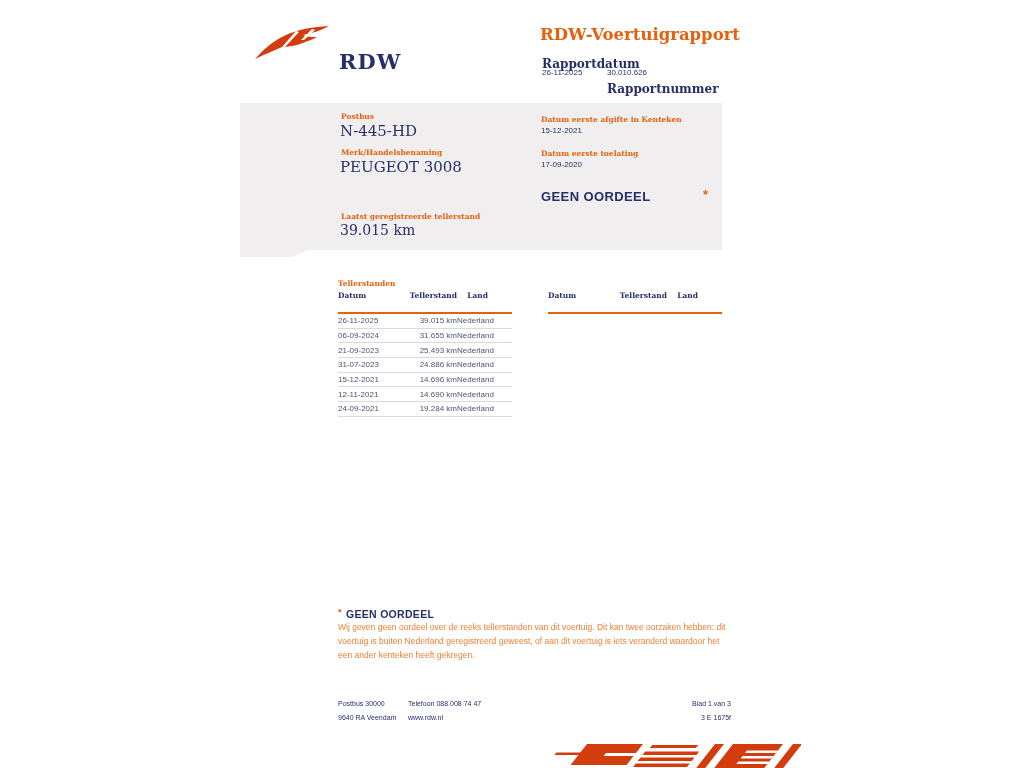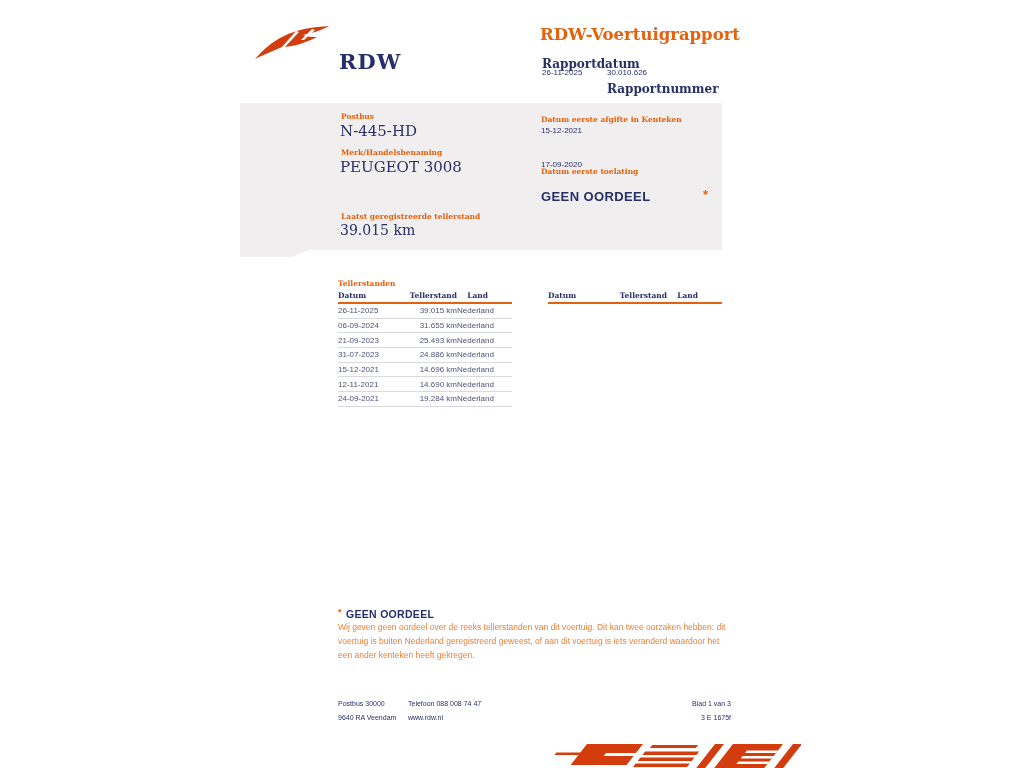--- a/index.html
+++ b/index.html
@@ -67,21 +67,21 @@
 
   
   .section-title{
     font-family:"DejaVu Serif", serif;
     font-weight:bold;font-size:7.5px;color:var(--orange);
   }
   .odo-table{width:174px;}
   .t-head{
     display:flex;
     border-bottom:2px solid var(--orange);
-    padding-bottom:2px;
+    padding-bottom:12px;
   }
   .t-head span{
     font-family:"DejaVu Serif", serif;
     font-weight:bold;font-size:7.5px;color:var(--navy);
   }
   .t-row{
     display:flex;align-items:center;
     height:14.7px;
     border-bottom:1px solid var(--line-gray);
   }
@@ -131,21 +131,21 @@
 
 <div class="abs f-label" style="left:341px;top:148px;">Merk/Handelsbenaming</div>
 <div class="abs f-value-lg" style="left:340px;top:158px;">PEUGEOT 3008</div>
 
 <div class="abs f-label" style="left:341px;top:212px;">Laatst geregistreerde tellerstand</div>
 <div class="abs f-value-lg" style="left:340px;top:222px;font-size:14px;">39.015 km</div>
 
 <div class="abs f-label" style="left:541px;top:115px;">Datum eerste afgifte in Kenteken</div>
 <div class="abs f-value-sm" style="left:541px;top:126px;">15-12-2021</div>
 
-<div class="abs f-label" style="left:541px;top:167px;">Datum eerste toelating</div>
+<div class="abs f-label" style="left:541px;top:149px;">Datum eerste toelating</div>
 <div class="abs f-value-sm" style="left:541px;top:160px;">17-09-2020</div>
 
 <div class="abs verdict" style="left:541px;top:189px;">GEEN OORDEEL</div>
 <div class="abs verdict-mark" style="left:703px;top:187px;">*</div>
 
 <div class="abs section-title" style="left:338px;top:279px;">Tellerstanden</div>
 
 <div class="abs odo-table" style="left:338px;top:291px;">
   <div class="t-head">
     <span class="c-datum">Datum</span>

